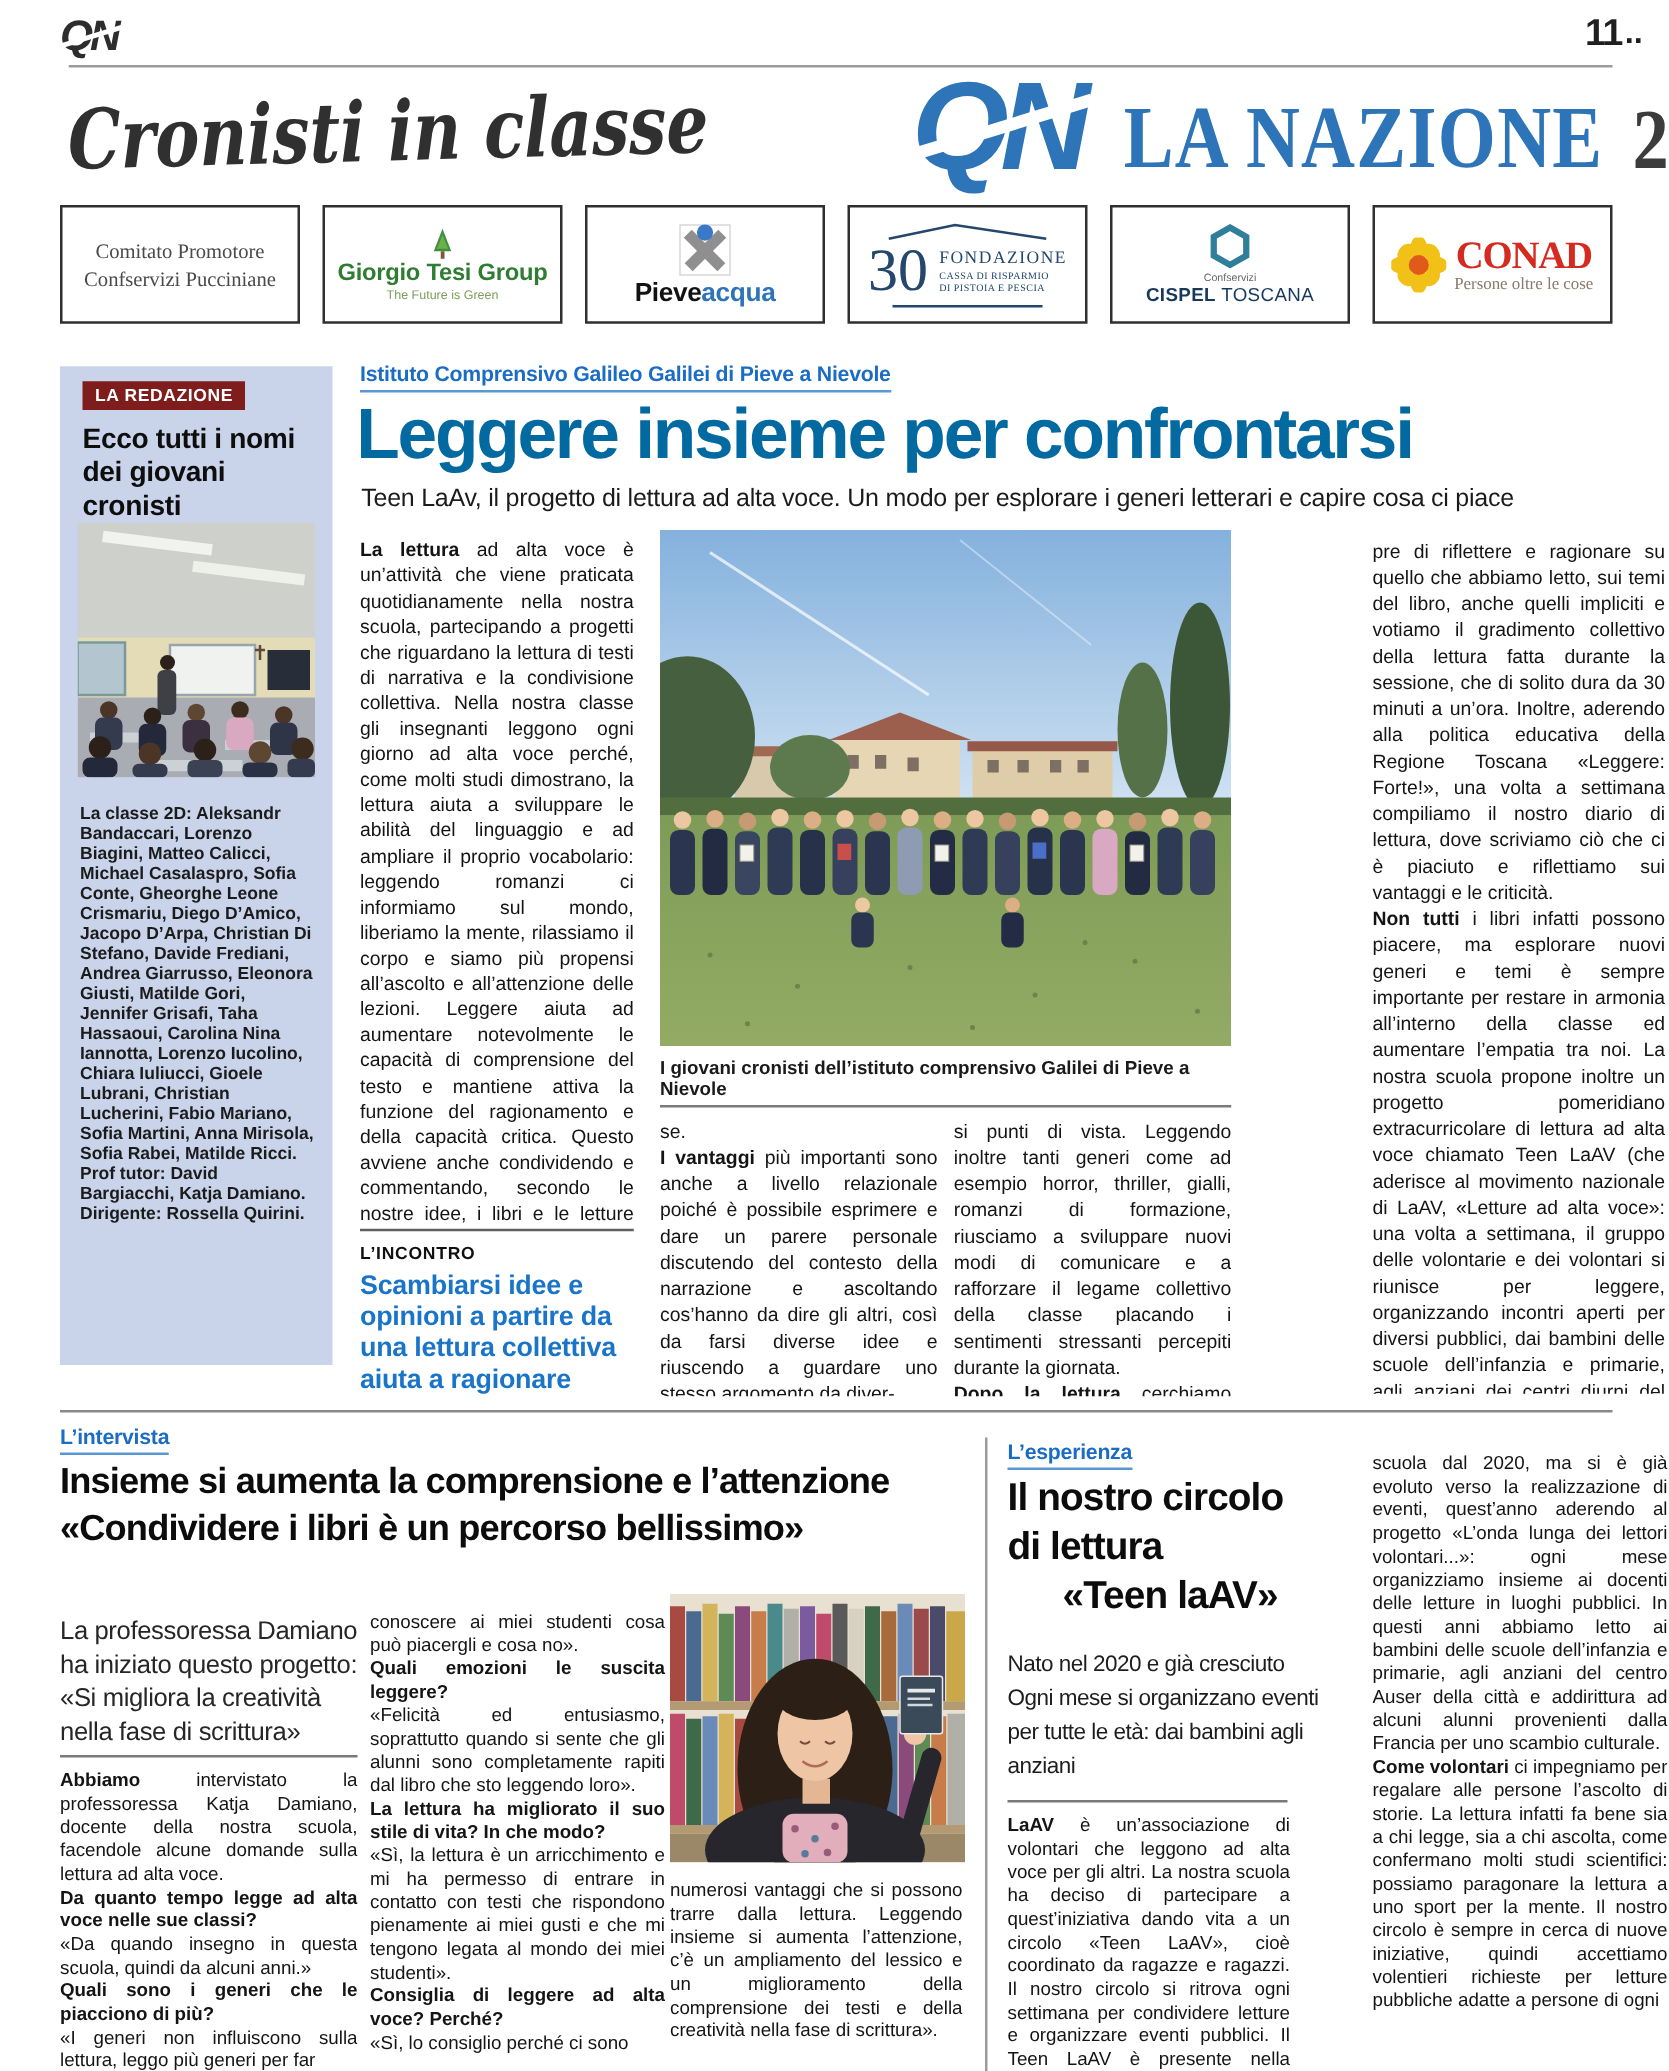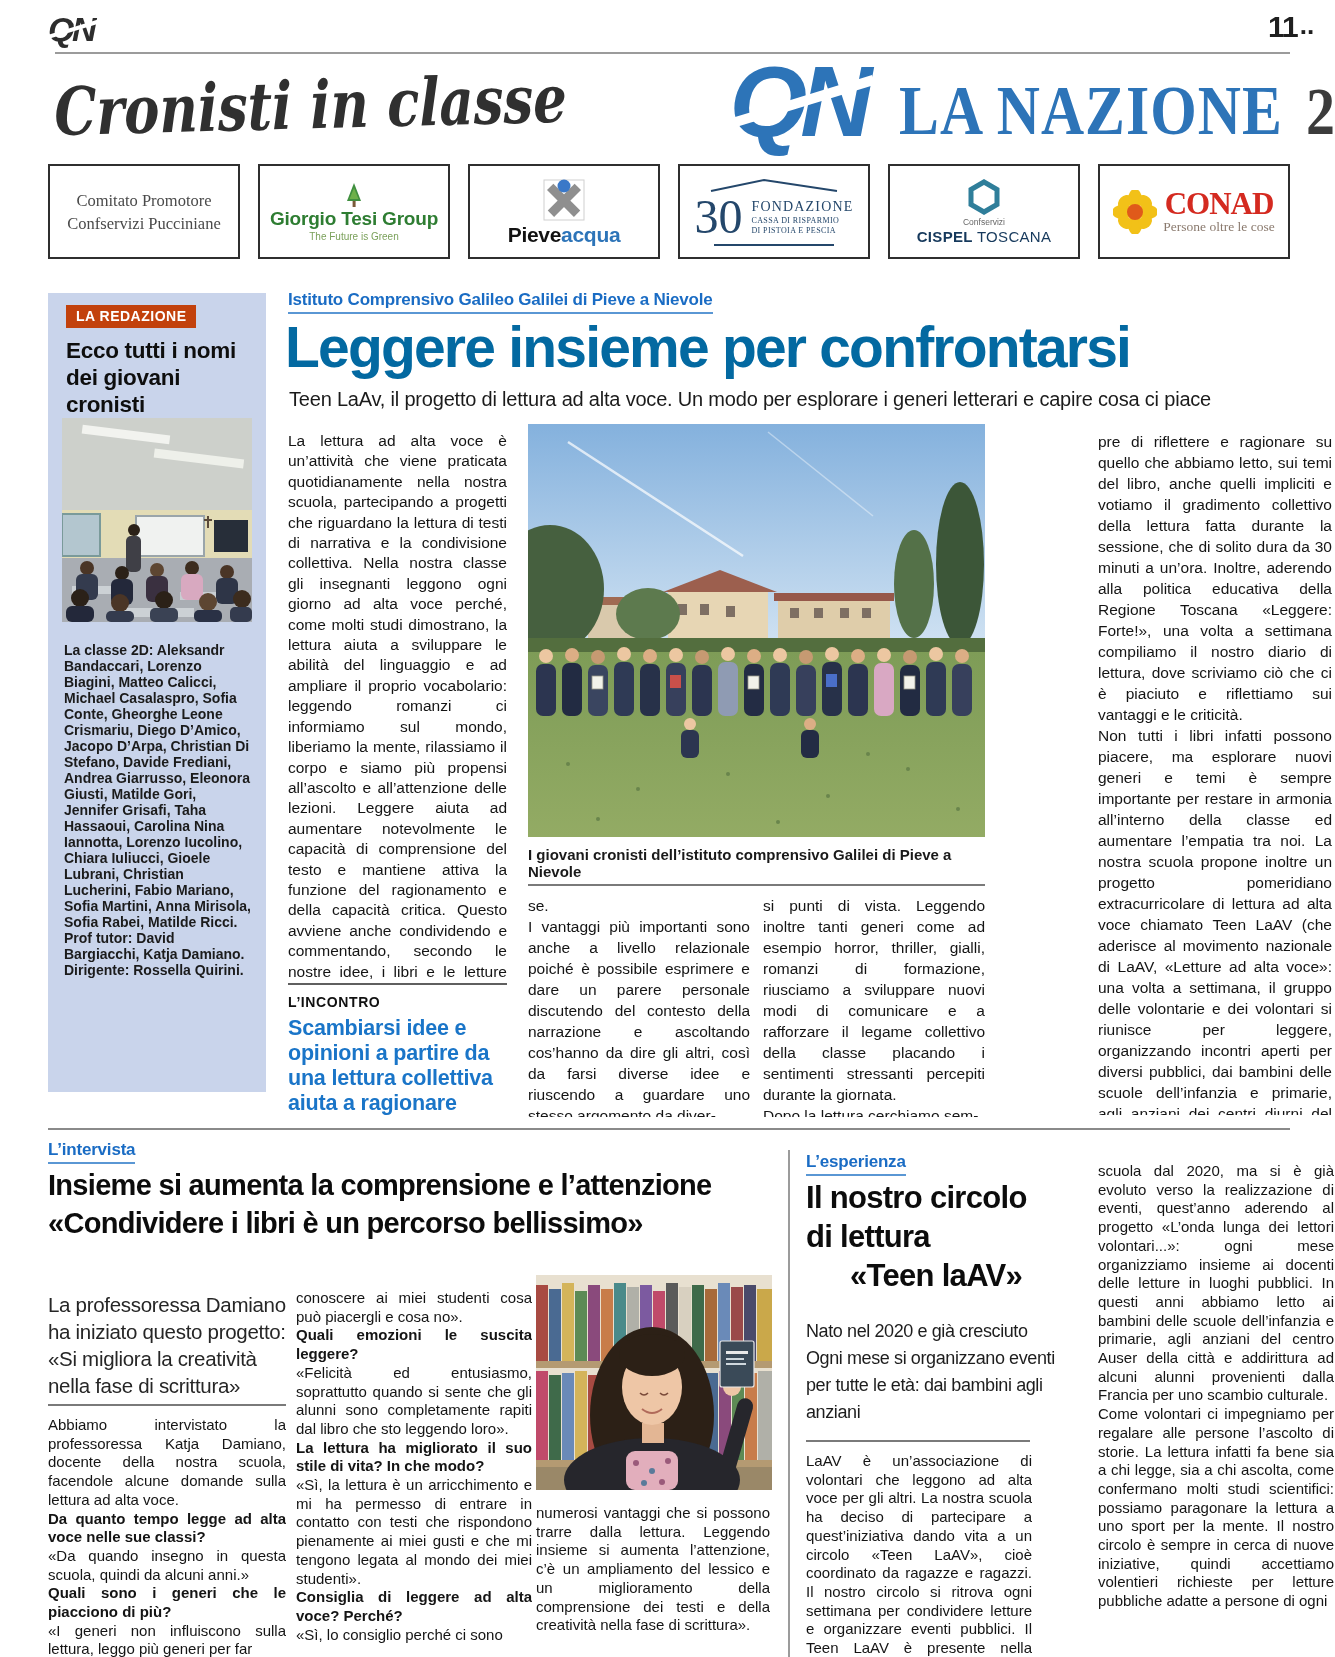--- a/index.html
+++ b/index.html
@@ -53,33 +53,33 @@
   .cispel-small { font-size:8.5px; color:#666; margin-top:2px; }
   .cispel-name { font-size:15px; color:#16395c; letter-spacing:.3px; margin-top:1px; }
   .cispel-name .b { font-weight:bold; }
   .conad-wrap { display:flex; align-items:center; gap:6px; }
   .conad-name { font-family:"Liberation Serif", serif; font-weight:bold; font-size:31px;
                 color:#d42a20; letter-spacing:-1px; line-height:1; }
   .conad-tag { font-family:"Liberation Serif", serif; font-size:13.5px; color:#8a7a6e; margin-top:0; }
 
   
   .sidebar { background:#c9d4eb; }
-  .badge { display:inline-block; background:#c2410c; color:#fff; font-weight:bold;
+  .badge { display:inline-block; background:#7f1d1d; color:#fff; font-weight:bold;
            font-size:14px; padding:3px 10px 4px; letter-spacing:.5px; }
   .sb-title { font-size:22.5px; line-height:27px; font-weight:bold; color:#0e0e0e; letter-spacing:-.3px; }
   .sb-names { font-size:14px; line-height:16px; font-weight:bold; color:#1b1b1b; }
 
   
   .kicker { color:#1a6cc4; font-size:17px; font-weight:bold; display:inline-block;
             border-bottom:2px solid #5a97d4; padding-bottom:2px; letter-spacing:-.2px; }
   .headline-xl { font-size:57px; font-weight:bold; letter-spacing:-1.8px; color:#0369a1; white-space:nowrap; }
   .subhead { font-size:20px; color:#1b1b1b; letter-spacing:-.2px; white-space:nowrap; }
   .bt { font-size:15.5px; line-height:21px; text-align:justify; color:#141414; overflow:hidden; }
   .bt p, .bt-sm p { margin:0; }
-  .lead { font-weight:normal;margin-top:12px; }
+  .lead { font-weight:bold;margin-top:12px; }
   .bt-sm { font-size:15px; line-height:18.7px; text-align:justify; color:#141414; overflow:hidden; }
   .q { font-weight:bold; }
   .caption { font-size:15px; font-weight:bold; color:#1a1a1a; }
   .incontro { border-top:2px solid #5f5f5f; padding-top:9px; }
   .incontro-label { font-size:14px; font-weight:bold; letter-spacing:.6px; color:#101010; }
   .incontro-text { font-size:21.5px; line-height:25px; font-weight:bold; color:#1a75c8;
                    letter-spacing:-.2px; margin-top:6px; }
   .h3line { font-size:30px; font-weight:bold; letter-spacing:-.7px; color:#0c0c0c;
             white-space:nowrap; line-height:38px; }
   .standfirst  { font-size:20.5px; line-height:27px; color:#262626; letter-spacing:-.3px; }

